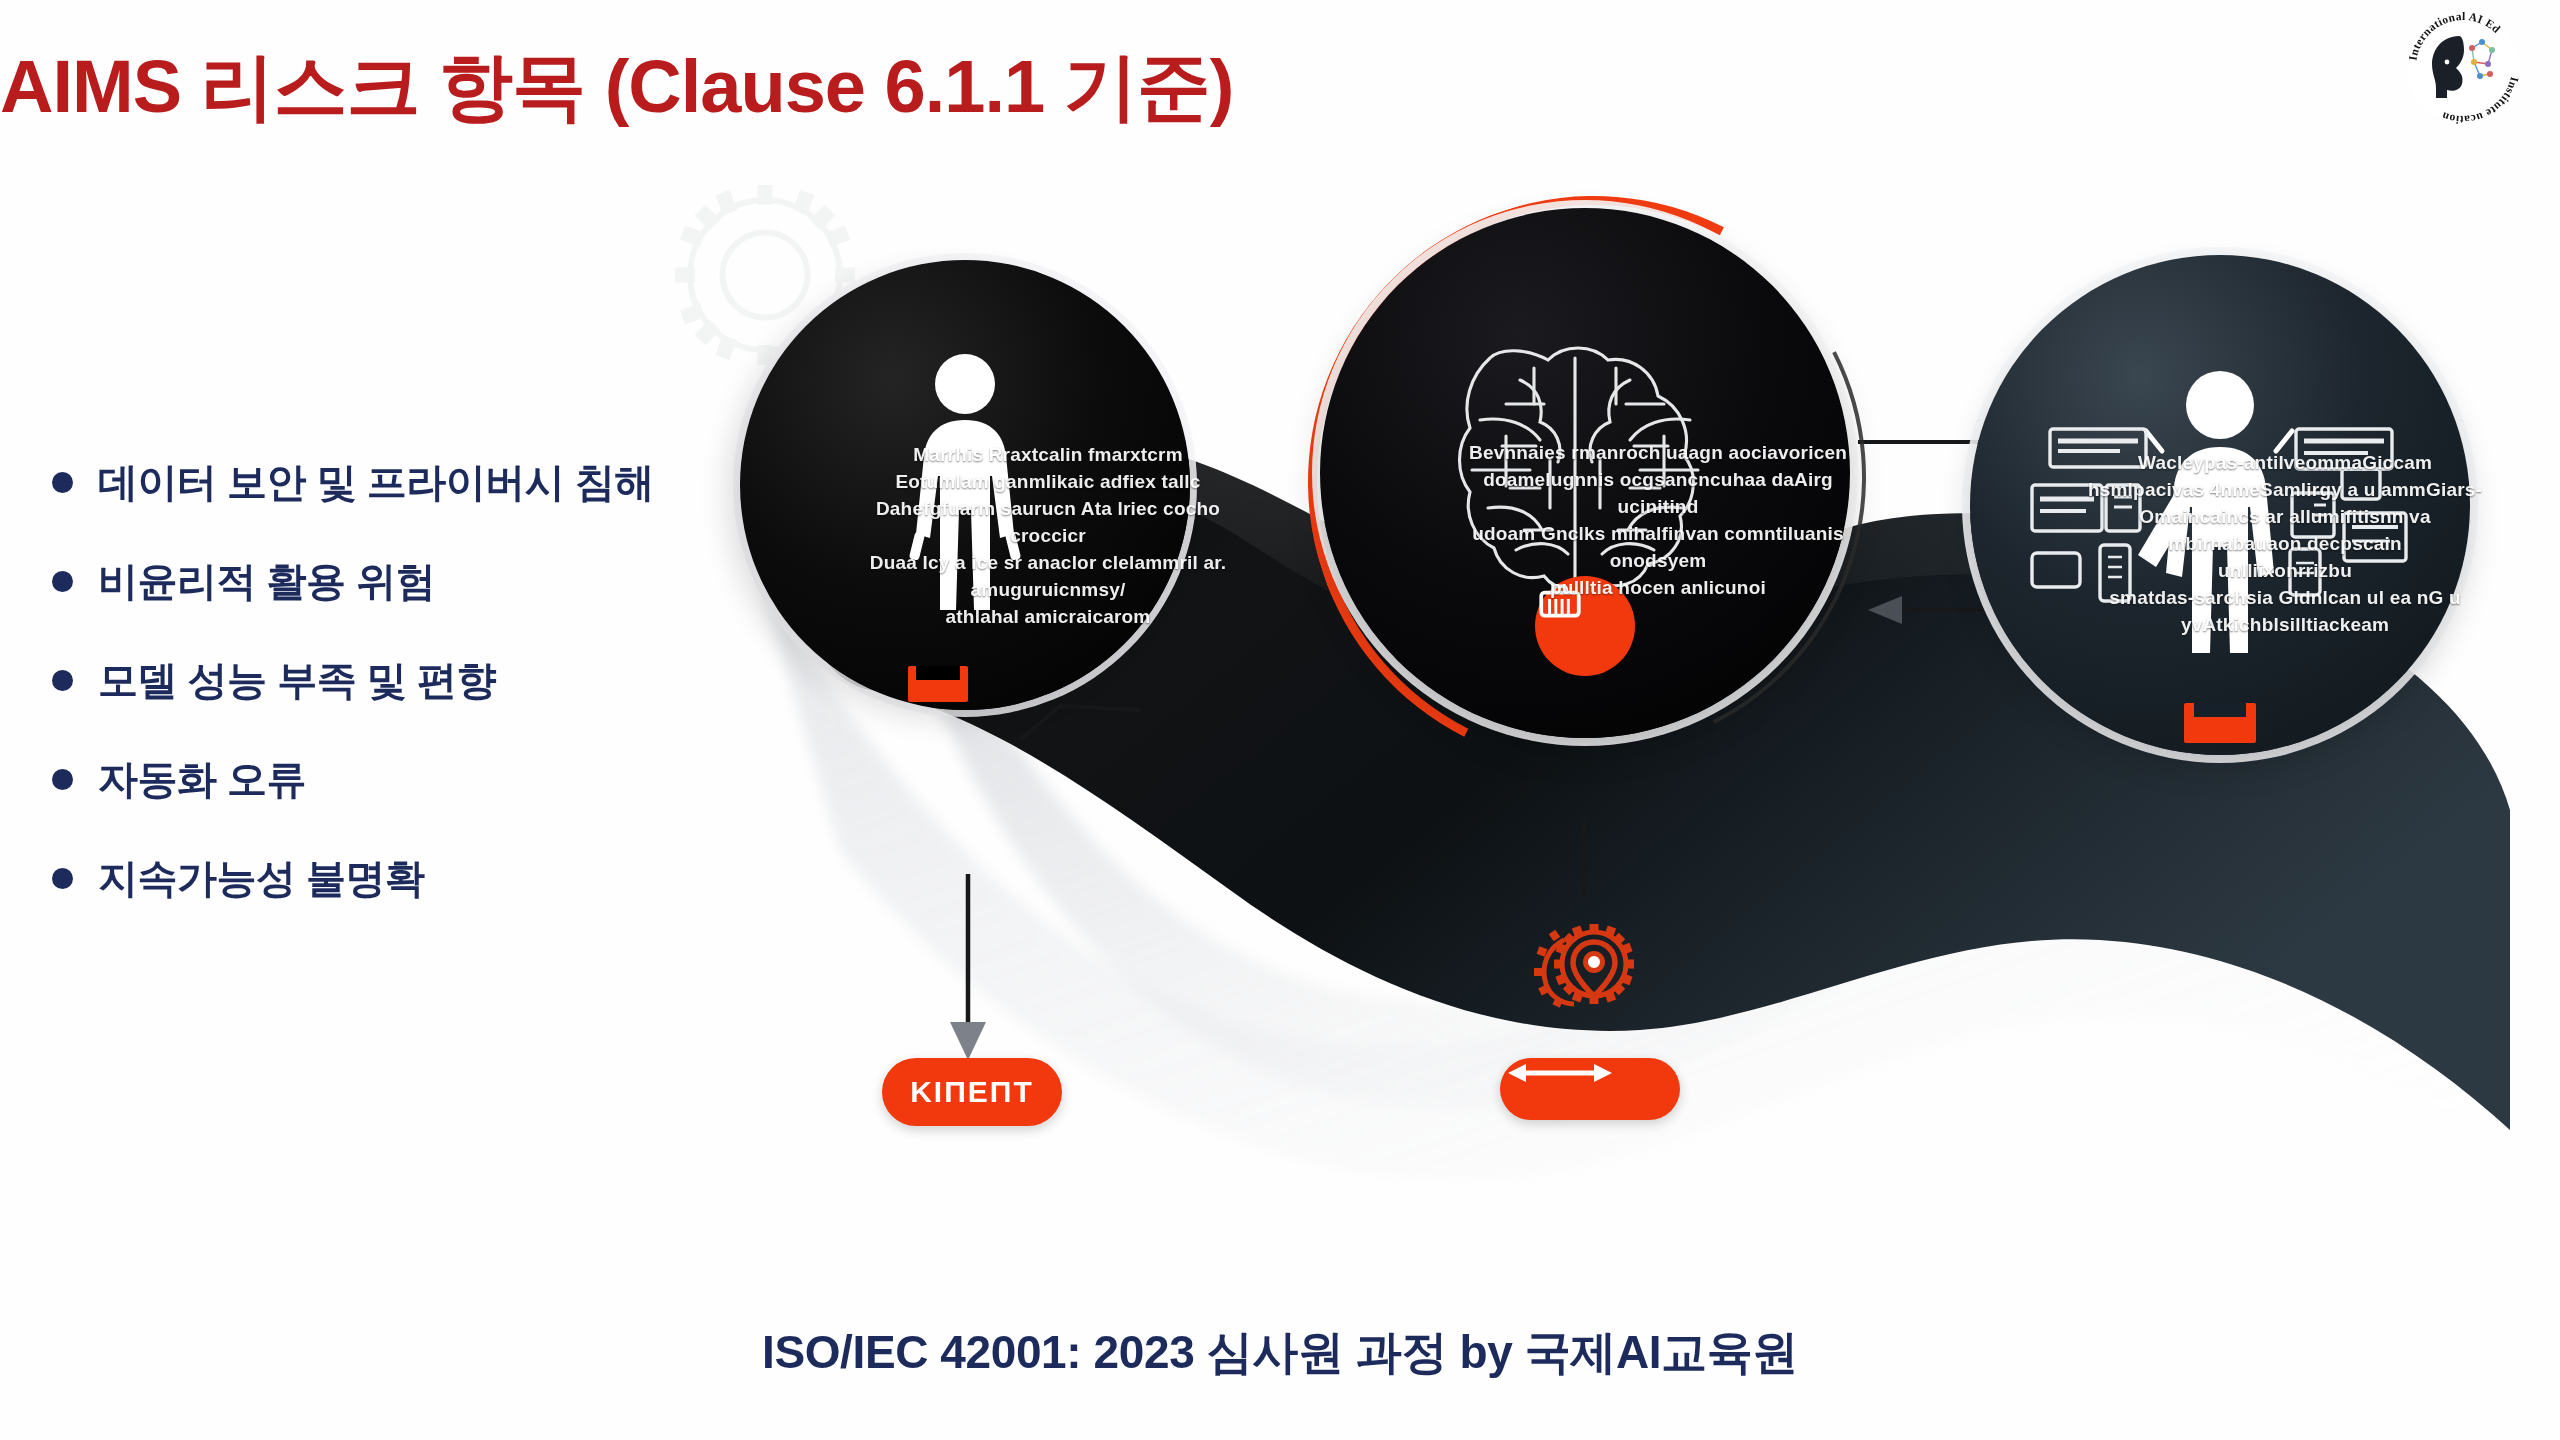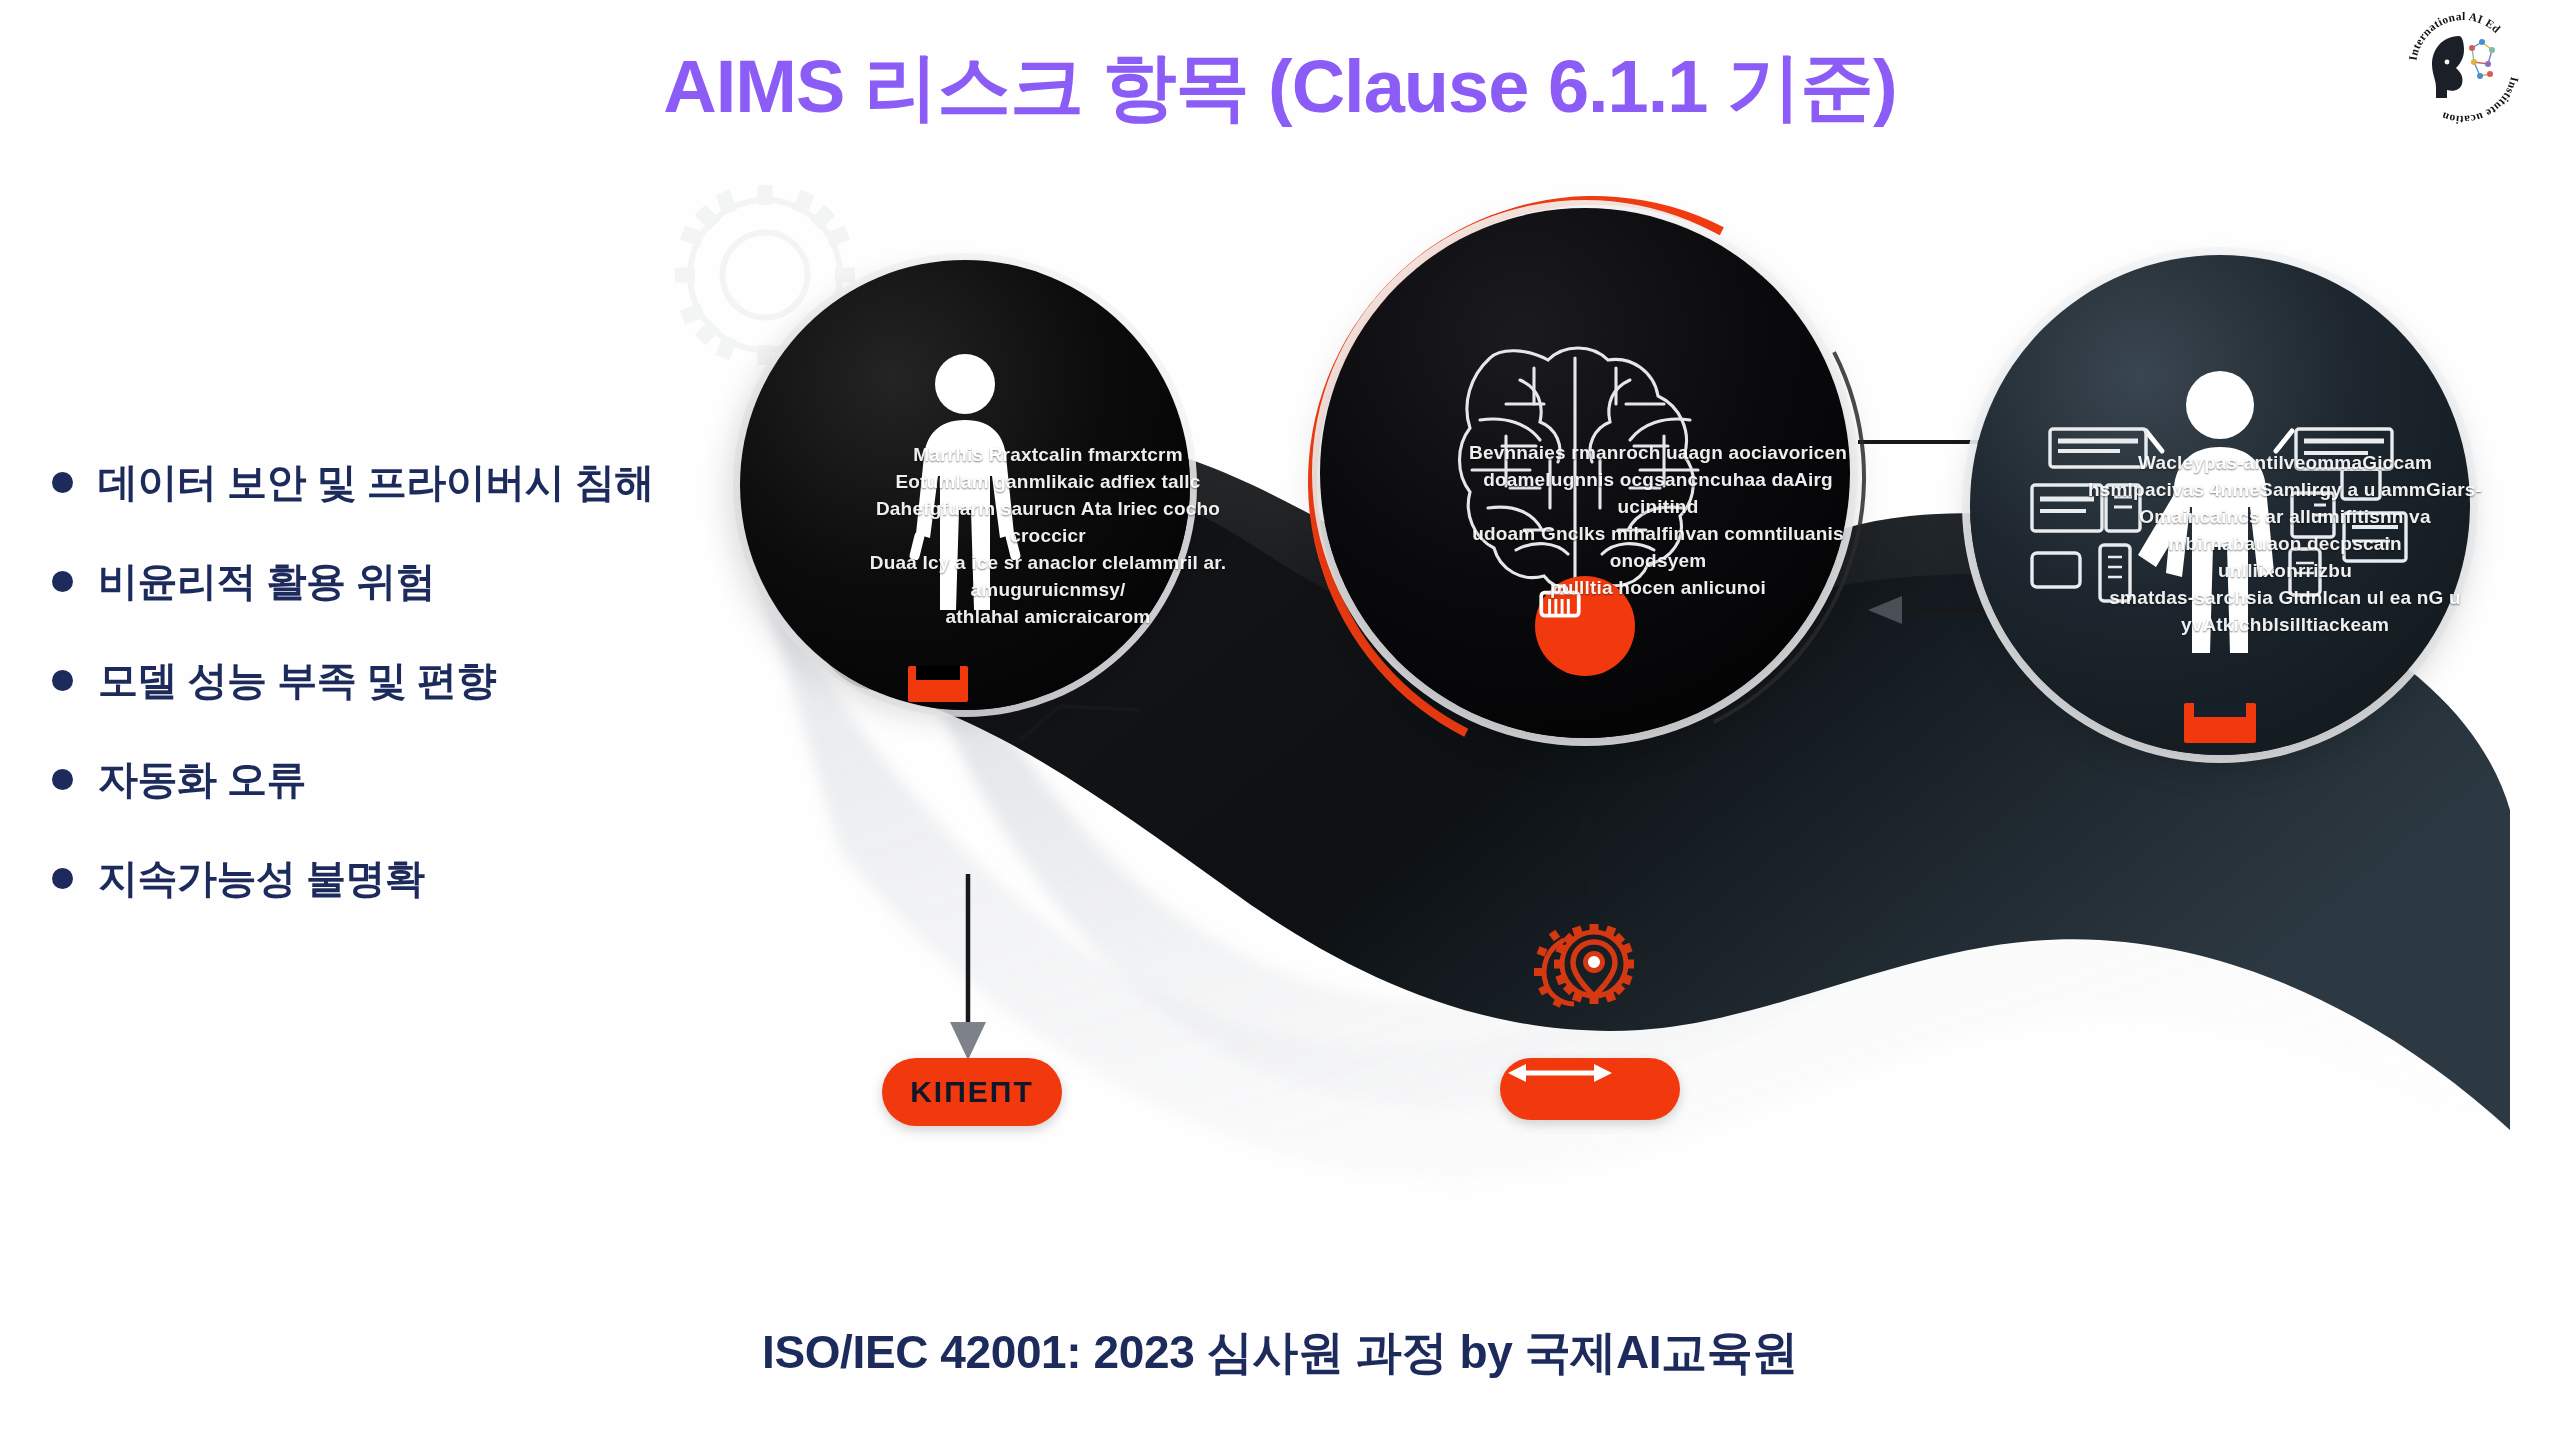--- a/index.html
+++ b/index.html
@@ -9,22 +9,22 @@
     background:#ffffff;
     font-family:"Liberation Sans","DejaVu Sans",sans-serif;
     overflow:hidden;
     position:relative;
   }
   .slide{position:absolute;inset:0;background:#fefefe;}
 
   
   .title{
     position:absolute;left:0;top:38px;width:2560px;
-    text-align:center;
-    font-size:74px;font-weight:bold;color:#8b5cf6;
+    text-align:left;
+    font-size:74px;font-weight:bold;color:#b91c1c;
     letter-spacing:-1px;
     white-space:nowrap;
   }
 
   
   .logo{
     position:absolute;right:36px;top:6px;width:122px;height:122px;
   }
   .logo .ring-text{position:absolute;inset:0;}
   .logo .ring-text text{
@@ -120,21 +120,21 @@
   .txt2{left:818px;top:290px;width:400px;}
   .txt3{left:1430px;top:300px;width:430px;}
 
   
   .pill{
     position:absolute;border-radius:40px;background:#f1390d;
     display:flex;align-items:center;justify-content:center;
     box-shadow:0 4px 12px rgba(0,0,0,.18);
   }
   .pill-label{
-    color:#0f172a;font-size:30px;font-weight:bold;letter-spacing:2px;
+    color:#ffffff;font-size:30px;font-weight:bold;letter-spacing:2px;
     filter:blur(.3px);
   }
 
   
   .gear-wm{position:absolute;left:-12px;top:265px;opacity:.10;}
 
   
   .footer{
     position:absolute;left:0;top:1322px;width:2560px;text-align:center;
     font-size:46px;font-weight:bold;color:#1d2b5c;letter-spacing:-.4px;

